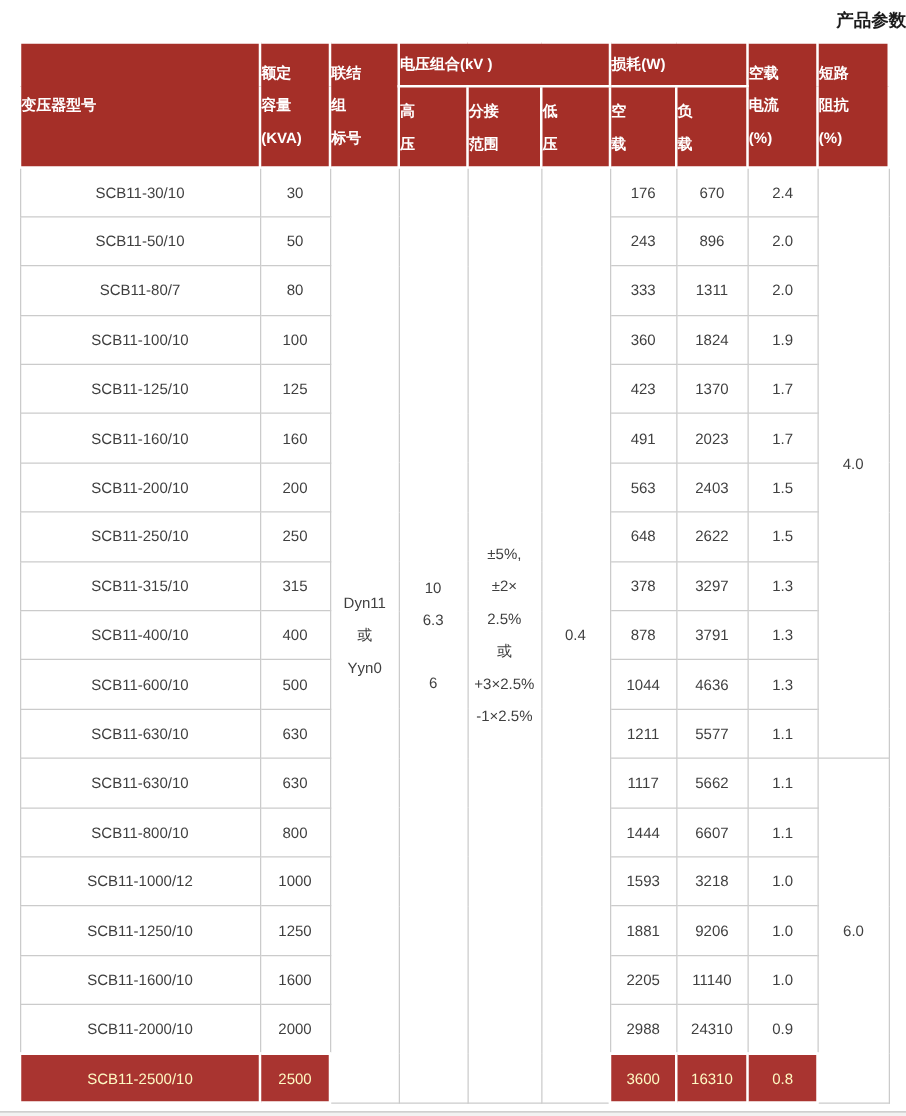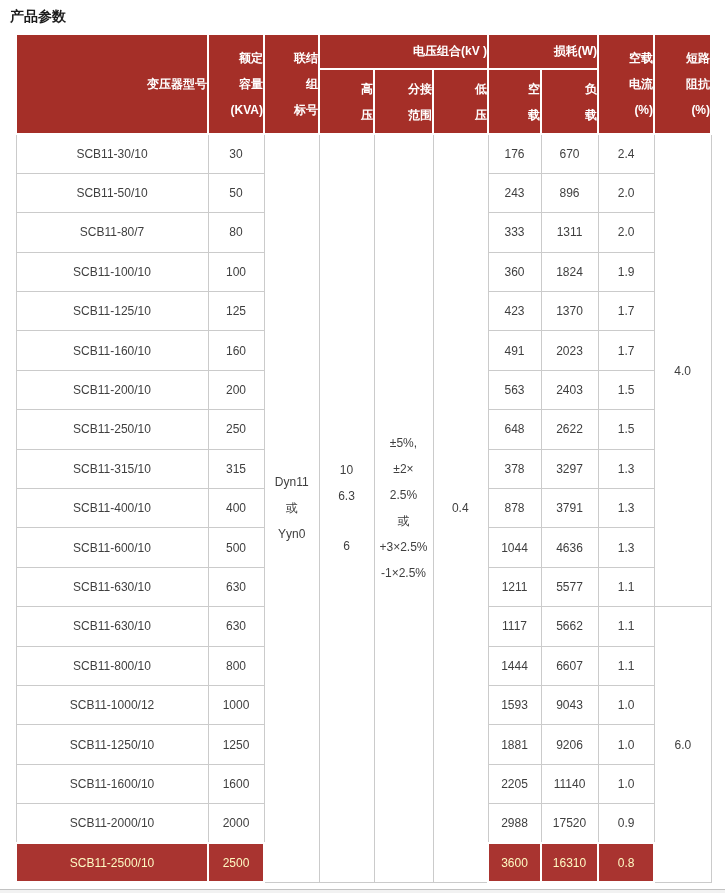--- a/index.html
+++ b/index.html
@@ -15,35 +15,36 @@
     width:725px;
     font-family:"Liberation Sans","DejaVu Sans",sans-serif;
   }
   .page-title{
     margin:0;
     padding:9px 0 0 10px;
     font-size:14px;
     line-height:15px;
     font-weight:bold;
     color:var(--title-color);
+    text-align:right;
   }
   table.params{
     margin:9px 0 0 15px;
     width:695px;
     border-collapse:collapse;
     table-layout:fixed;
   }
   table.params th{
     background:var(--header-red);
     color:#fff;
     font-size:12px;
     font-weight:bold;
     border:2px solid #fff;
     padding:0;
-    text-align:right;
+    text-align:left;
     vertical-align:middle;
   }
   thead tr.group-row th{height:35px;}
   thead tr.sub-row th{height:65px;}
   table.params th div{line-height:26px;}
   table.params td{
     border:1px solid var(--border-gray);
     height:39.4px;
     padding:0;
     text-align:center;
@@ -251,42 +252,42 @@
         <td>SCB11-800/10</td>
         <td>800</td>
         <td>1444</td>
         <td>6607</td>
         <td>1.1</td>
       </tr>
       <tr>
         <td>SCB11-1000/12</td>
         <td>1000</td>
         <td>1593</td>
-        <td>9043</td>
+        <td>3218</td>
         <td>1.0</td>
       </tr>
       <tr>
         <td>SCB11-1250/10</td>
         <td>1250</td>
         <td>1881</td>
         <td>9206</td>
         <td>1.0</td>
       </tr>
       <tr>
         <td>SCB11-1600/10</td>
         <td>1600</td>
         <td>2205</td>
         <td>11140</td>
         <td>1.0</td>
       </tr>
       <tr>
         <td>SCB11-2000/10</td>
         <td>2000</td>
         <td>2988</td>
-        <td>17520</td>
+        <td>24310</td>
         <td>0.9</td>
       </tr>
       <tr class="highlight">
         <td class="hl">SCB11-2500/10</td>
         <td class="hl">2500</td>
         <td class="hl">3600</td>
         <td class="hl">16310</td>
         <td class="hl">0.8</td>
       </tr>
     </tbody>

